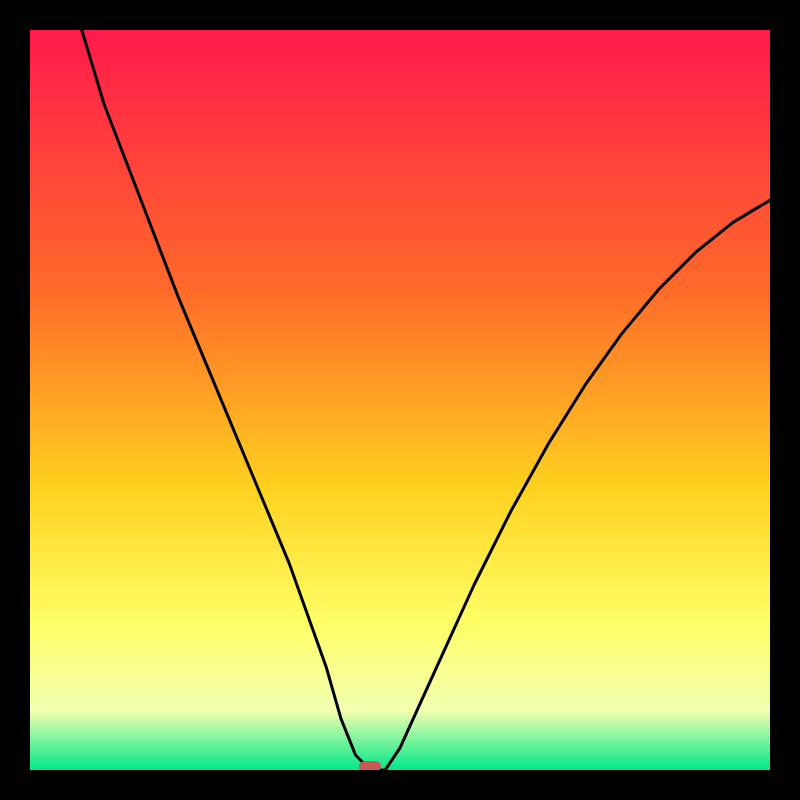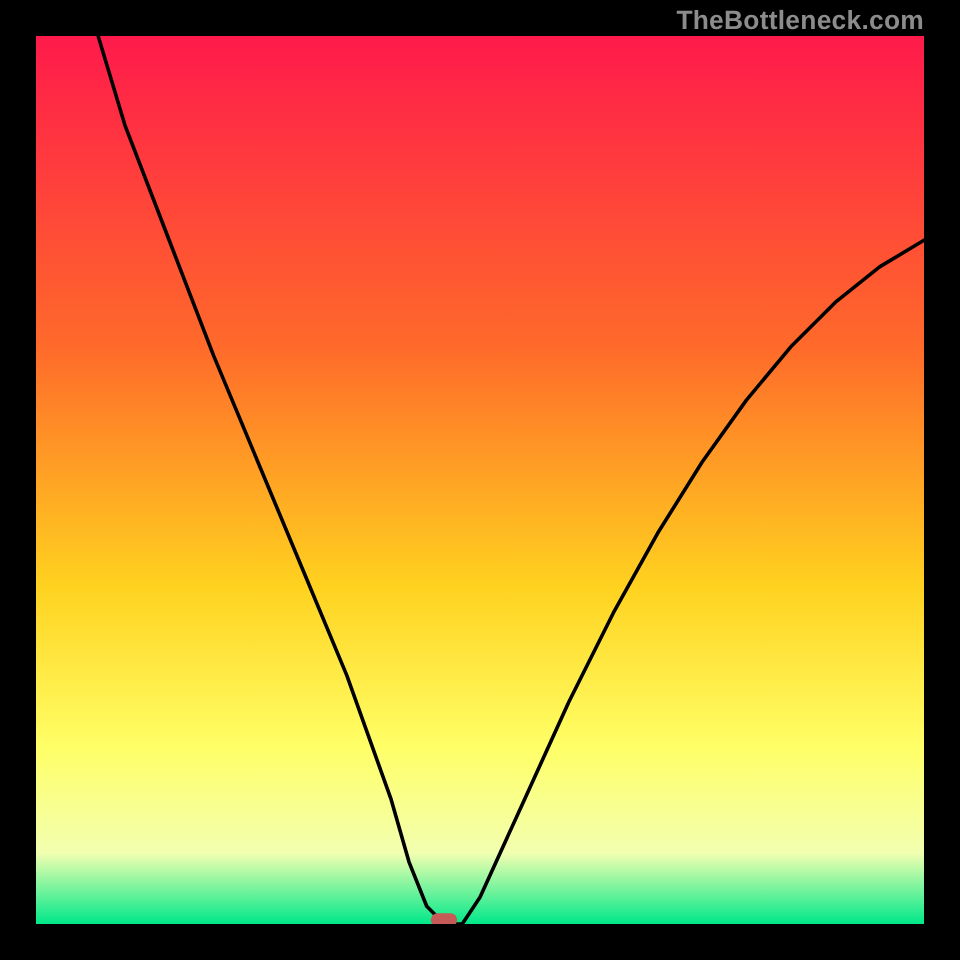--- a/index.html
+++ b/index.html
@@ -44,21 +44,20 @@
   svg.curve {
     position: absolute;
     left: 0;
     top: 0;
   }
 </style>
 </head>
 <body>
 
 <div class="frame">
-  <div class="watermark">TheBottleneck.com</div>
   <div class="plot" id="plot">
       <svg width="740" height="740" style="position:absolute;left:0;top:0">
   <defs>
           <linearGradient id="g" x1="0" y1="0" x2="0" y2="1">
             <stop offset="0%" stop-color="#ff1a4b"></stop>
             <stop offset="35%" stop-color="#ff6a2a"></stop>
             <stop offset="62%" stop-color="#ffd21f"></stop>
             <stop offset="80%" stop-color="#ffff66"></stop>
             <stop offset="92%" stop-color="#f2ffb0"></stop>
             <stop offset="100%" stop-color="#00e88a"></stop>

